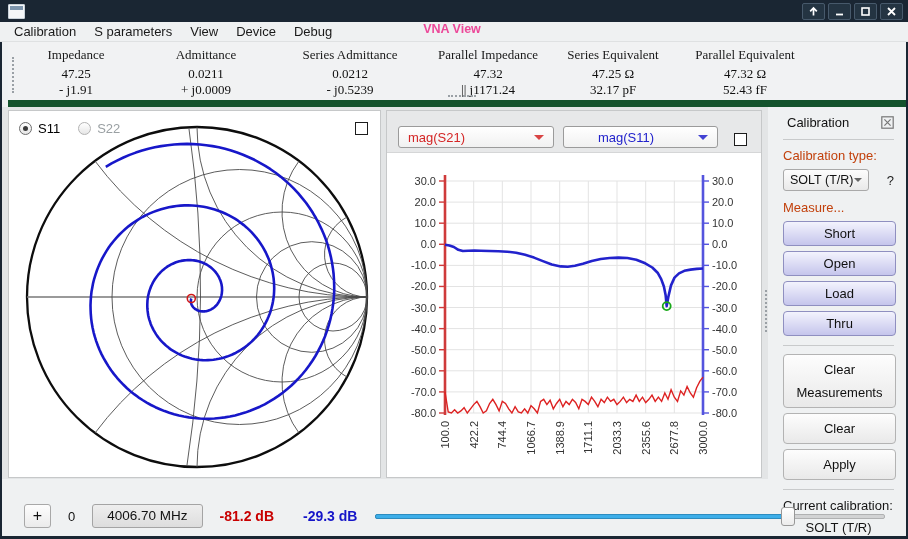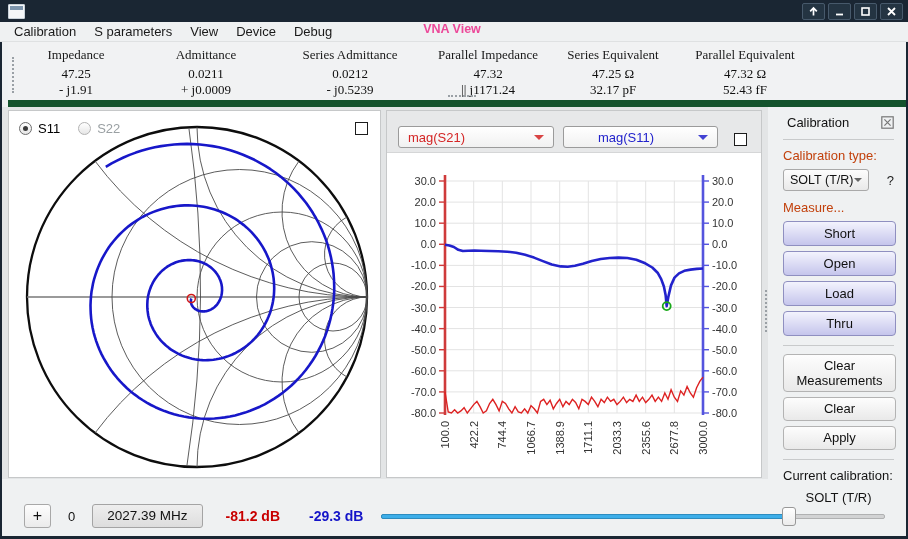--- a/index.html
+++ b/index.html
@@ -61,31 +61,31 @@
   .sb-title { font-size:13px; color:#111; margin-left:4px; }
   .sb-close { margin-left:auto; width:13px; height:13px; }
   .sb-hr { border:none; border-top:1px solid #c8cacb; margin:9px 0 8px 0; }
   .sb-label { font-size:13px; color:#c2410c; margin:4px 0 6px 0; }
   .sb-comborow { display:flex; align-items:center; margin-bottom:9px; }
   .sb-combo { width:88px; height:22px; background:linear-gradient(#fdfdfd,#e9e9e9); border:1px solid #a9a9a9; border-radius:3px; display:flex; align-items:center; padding:0 6px; font-size:12.5px; color:#111; }
   .sb-combo .arrow { width:0;height:0;border-left:4.5px solid transparent;border-right:4.5px solid transparent;border-top:4.5px solid #666; margin-left:auto; }
   .sb-help { margin-left:18px; font-size:13px; color:#222; }
   .btn { display:block; width:113px; font-size:13px; color:#101010; text-align:center; border-radius:4px; margin-bottom:5px; }
   .btn.purple { height:25px; line-height:23px; background:linear-gradient(#f3f3fd,#c5c5ec); border:1px solid #8f8fc0; }
-  .btn.plain  { min-height:24px; line-height:15px; padding:3px 0; background:linear-gradient(#fdfdfd,#e9e9e9); border:1px solid #b3b3b3; }
+  .btn.plain  { min-height:24px; line-height:23px; padding:3px 0; background:linear-gradient(#fdfdfd,#e9e9e9); border:1px solid #b3b3b3; }
   .sb-current { font-size:13px; color:#141414; margin-top:4px; }
   .sb-current-val { font-size:13px; color:#141414; text-align:center; margin-top:7px; }
   .sidebar-grip { position:absolute; left:763px; top:248px; height:42px; width:0; border-left:2px dotted #9aa0a5; }
 
   
   .statusbar { position:absolute; left:0; right:0; top:454px; height:40px; display:flex; align-items:center; }
   .add-btn { width:27px; height:24px; margin-left:22px; background:linear-gradient(#fdfdfd,#ebebeb); border:1px solid #a8a8a8; border-radius:3px; font-size:16px; color:#111; text-align:center; line-height:21px; }
   .mk-count { font-size:13px; color:#111; margin-left:17px; }
   .freq-btn { height:24px; margin-left:17px; padding:0 14px; background:linear-gradient(#eeeeee,#dddddd); border:1px solid #a4a4a4; border-radius:3px; font-size:13.5px; color:#111; line-height:22px; }
-  .db-val { font-size:14px; font-weight:bold; margin-left:23px; }
+  .db-val { font-size:14px; font-weight:bold; margin-left:17px; }
   .db-val.blue { margin-left:29px; }
   .slider { position:relative; flex:1; height:20px; margin:0 21px 0 18px; }
   .slider-groove { position:absolute; left:0; right:0; top:8px; height:5px; background:#d2d3d4; border:1px solid #b0b1b2; border-radius:2px; }
   .slider-fill { position:absolute; left:0; top:8px; height:5px; background:#3daee9; border:1px solid #2d8cbf; border-radius:2px; }
   .slider-handle { position:absolute; top:1px; width:14px; height:19px; background:linear-gradient(#ffffff,#ececec); border:1px solid #989898; border-radius:3px; }
 </style>
 </head>
 <body>
 
 <div class="window">
@@ -330,21 +330,21 @@
           <div class="btn plain">Apply</div>
         </div>
       <hr class="sb-hr">
       <div class="sb-current">Current calibration:</div>
       <div class="sb-current-val">SOLT (T/R)</div>
     </div>
 
     <div class="statusbar">
       <div class="add-btn">+</div>
       <span class="mk-count">0</span>
-      <div class="freq-btn">2027.39 MHz</div>
+      <div class="freq-btn">4006.70 MHz</div>
       <span class="db-val" id="s21val" style="color: rgb(200, 0, 0);">-81.2 dB</span>
       <span class="db-val blue" id="s11val" style="color: rgb(20, 20, 200);">-29.3 dB</span>
       <div class="slider">
         <div class="slider-groove"></div>
         <div class="slider-fill" id="slider-fill" style="width: 81%;"></div>
         <div class="slider-handle" id="slider-handle" style="left: calc(81% - 7px);"></div>
       </div>
     </div>
 
   </div>

